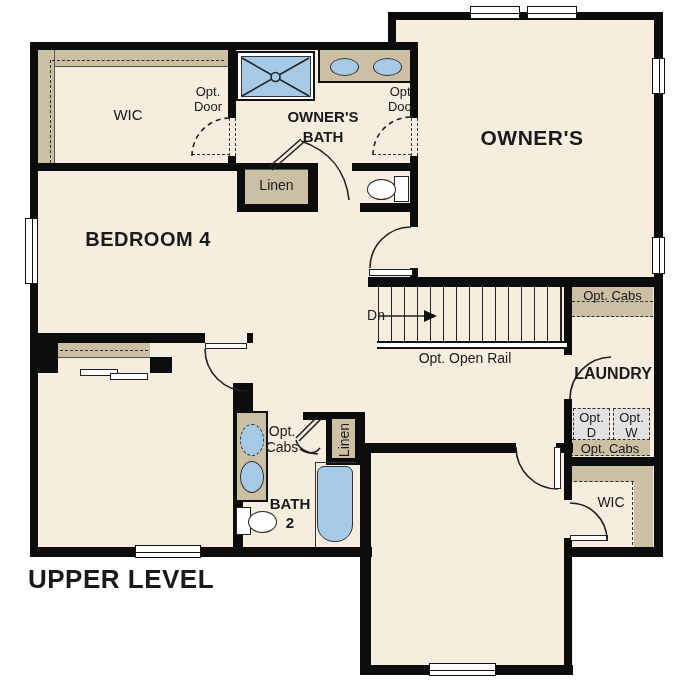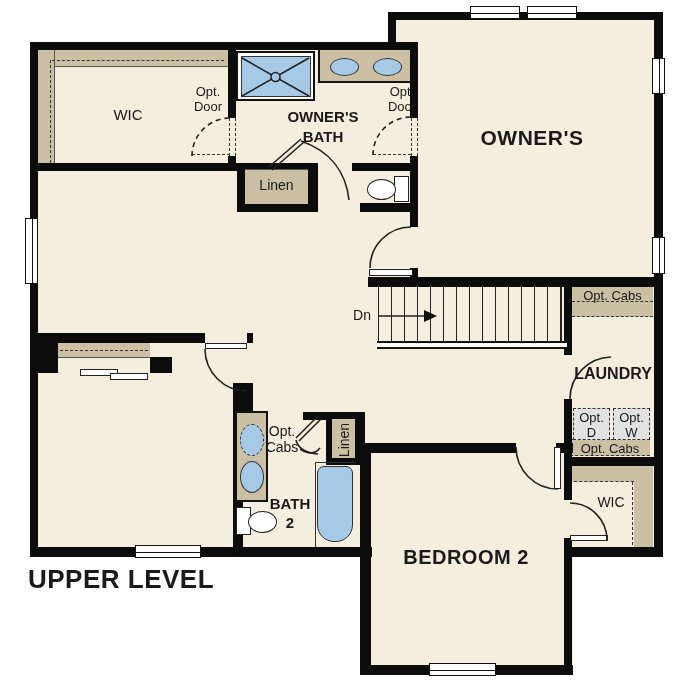--- a/index.html
+++ b/index.html
@@ -185,29 +185,29 @@
   <div class="lbl small" style="left:382px;top:84px;width:40px;">
     <div>Opt.</div>
     <div>Door</div>
   </div>
 
   <div class="lbl room" style="left:432px;top:124px;width:200px;font-size:21px;">
     <div>OWNER'S</div>
   </div>
 
   <div class="lbl room" style="left:48px;top:226px;width:200px;">
+    <div>BEDROOM 4</div>
   </div>
 
 
   <div class="lbl" style="left:256px;top:495px;width:68px;font-size:15px;font-weight:bold;line-height:1.25;">
     <div>BATH</div>
     <div>2</div>
   </div>
 
-  <div class="lbl room" style="left:366px;top:544px;width:200px;">BEDROOM 2</div>
 
   <div class="lbl" style="left:570px;top:365px;width:86px;font-size:16px;font-weight:bold;">LAUNDRY</div>
 
   <div class="lbl" style="left:584px;top:494px;width:54px;font-size:14px;">WIC</div>
 
   <div class="lbl" style="left:323px;top:432px;width:42px;font-size:14px;transform:rotate(-90deg);">Linen</div>
 
   <div class="lbl" style="left:264px;top:423px;width:36px;font-size:14px;line-height:1.15;">
     <div>Opt.</div>
     <div>Cabs</div>
@@ -219,17 +219,18 @@
     <div>Opt.</div>
     <div>D</div>
   </div>
   <div class="lbl small" style="left:613px;top:410px;width:37px;">
     <div>Opt.</div>
     <div>W</div>
   </div>
 
   <div class="lbl small" style="left:570px;top:441px;width:80px;">Opt. Cabs</div>
 
-  <div class="lbl" style="left:348px;top:307px;width:28px;font-size:14px;">Dn</div>
+  <div class="lbl" style="left:362px;top:307px;width:28px;font-size:14px;">Dn</div>
+  <div class="lbl" style="left:398px;top:350px;width:134px;font-size:14px;">Opt. Open Rail</div>
 
   <div class="lbl" style="left:28px;top:564px;width:300px;font-size:26px;font-weight:bold;text-align:left;letter-spacing:.5px;">UPPER LEVEL</div>
 
 </div>
 
 </body></html>

